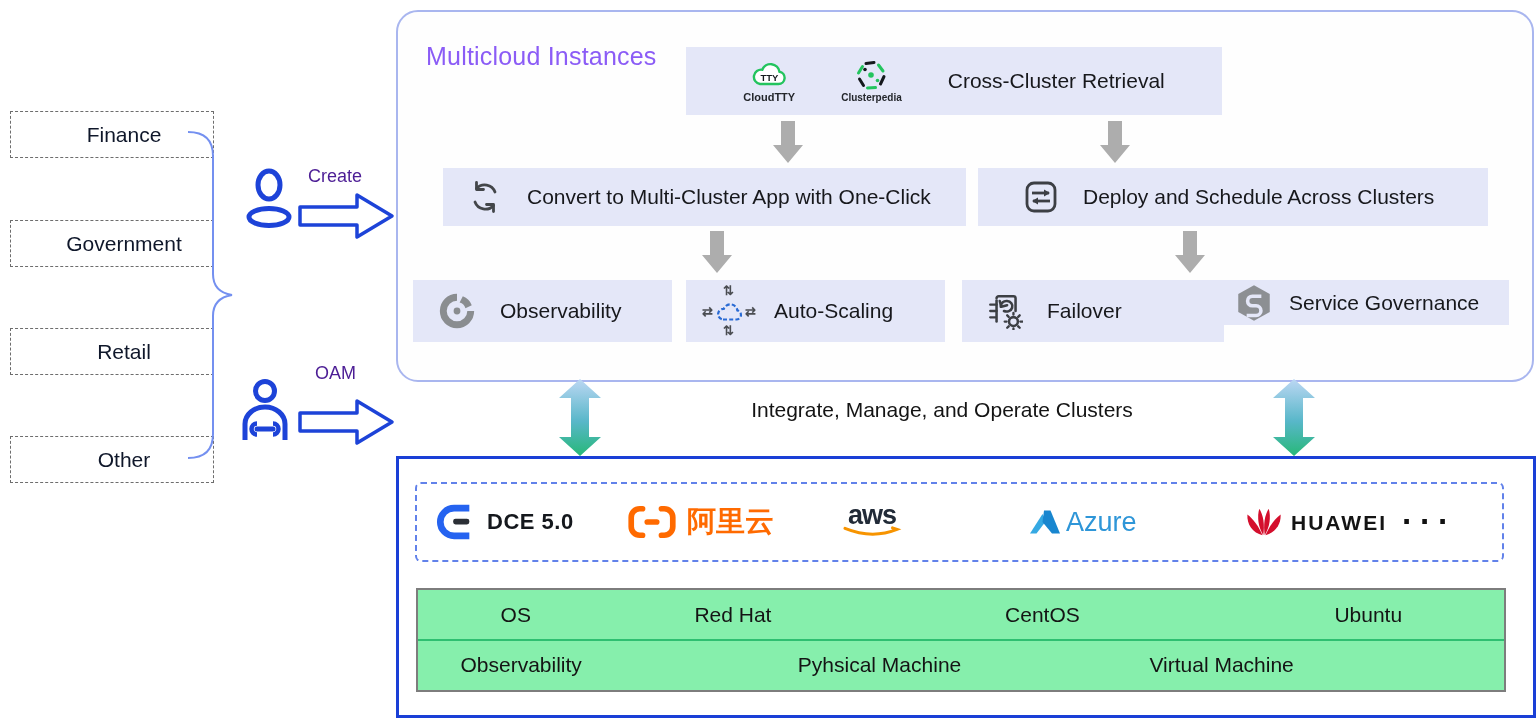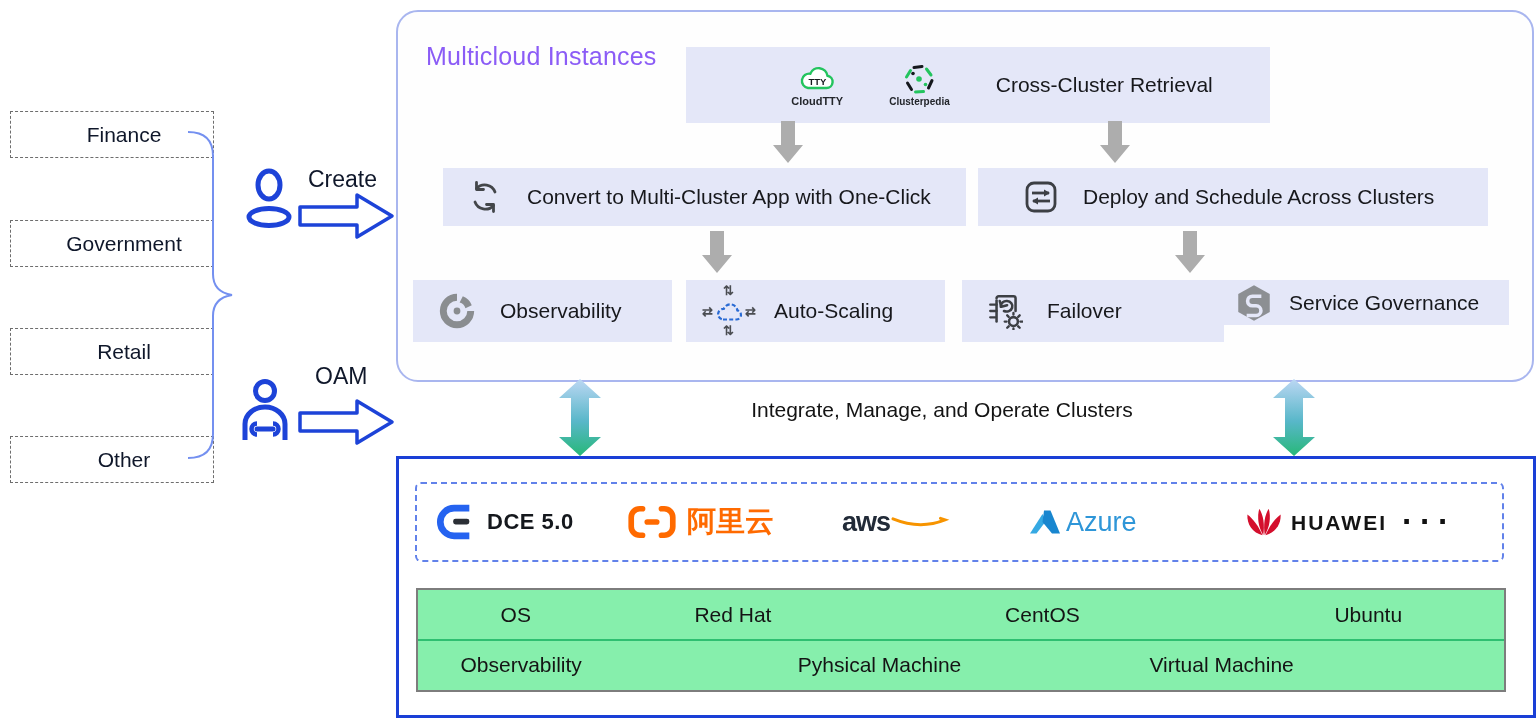--- a/index.html
+++ b/index.html
@@ -3,21 +3,21 @@
 <meta charset="utf-8">
 <style>
   html,body{margin:0;padding:0;background:#fff;}
   #canvas{position:relative;width:1538px;height:721px;background:#fff;
           font-family:"Liberation Sans",sans-serif;overflow:hidden;}
   .abs{position:absolute;}
   
   .sector-box{width:178px;height:45px;border:1px dashed #6d6d6d;display:flex;
               align-items:center;justify-content:center;font-size:21px;color:#0f172a;background:#fff;padding-left:24px;}
   
-  .actor-label{font-size:23px;color:#0f172a;font-weight:500;}
+  .actor-label{font-size:18px;color:#4c1d95;font-weight:500;}
   
   .main-panel{left:396px;top:10px;width:1134px;height:368px;background:#fefefe;
               border:2px solid #a9b6ef;border-radius:22px;}
   .panel-title{font-size:25px;color:#8b5cf6;font-weight:500;letter-spacing:.2px;}
   .tile{background:#e4e7f8;display:flex;align-items:center;}
   .tile-label{font-size:21px;color:#17181c;white-space:nowrap;}
   .tool-stack{display:flex;flex-direction:column;align-items:center;gap:2px;}
   .tool-name{font-size:11px;font-weight:bold;color:#23262b;}
   
   .bottom-panel{left:396px;top:456px;width:1134px;height:256px;background:#fff;border:3px solid #1a3fd6;}
@@ -86,21 +86,21 @@
     <path d="M37,45.5 a5.5,5.5 0 1 1 0,11" fill="none" stroke="#1d43d8" stroke-width="4.5"></path>
   </svg>
   <span class="abs actor-label" style="left:315px;top:363px;">OAM</span>
   <svg class="abs" style="left:297px;top:396px;" width="98" height="52" viewBox="0 0 98 52">
     <polygon points="3,17 60,17 60,5 95,26 60,47 60,35 3,35" fill="#fff" stroke="#1d43d8" stroke-width="3.5" stroke-linejoin="round"></polygon>
   </svg>
 
   <div class="abs main-panel"></div>
   <span class="abs panel-title" style="left:426px;top:42px;">Multicloud Instances</span>
 
-  <div class="abs tile" style="left:686px;top:47px;width:536px;height:76px;justify-content:center;gap:46px;padding-left:48px;">
+  <div class="abs tile" style="left:686px;top:47px;width:536px;height:68px;justify-content:center;gap:46px;">
     <div class="tool-stack">
       <svg width="36" height="30" viewBox="0 0 36 30">
         <path d="M9,25 h18.5 a6.2,6.2 0 0 0 1,-12.3 a9,9 0 0 0 -17.2,-2 a6.8,6.8 0 0 0 -2.3,14.3 z" fill="#fff" stroke="#23c45e" stroke-width="2.4"></path>
         <text x="18.5" y="22" font-size="9.5" font-weight="bold" fill="#16191d" text-anchor="middle">TTY</text>
       </svg>
       <span class="tool-name">CloudTTY</span>
     </div>
     <div class="tool-stack">
       <svg width="30" height="30" viewBox="0 0 30 30" stroke-linecap="round" fill="none">
         <circle cx="15" cy="15" r="2.8" fill="#23c45e" stroke="none"></circle>
@@ -217,21 +217,21 @@
 
       <div class="logo-group" style="left:210px;">
         <svg width="50" height="34" viewBox="0 0 52 36" fill="none" stroke="#ff6a00" stroke-width="6" stroke-linecap="round">
           <path d="M16,4 h-3 a9,9 0 0 0 -9,9 v10 a9,9 0 0 0 9,9 h3"></path>
           <path d="M36,4 h3 a9,9 0 0 1 9,9 v10 a9,9 0 0 1 -9,9 h-3"></path>
           <path d="M21,18 h10"></path>
         </svg>
         <span class="ali-text">阿里云</span>
       </div>
 
-      <div class="logo-group" style="left:425px;flex-direction:row;gap:0;">
+      <div class="logo-group" style="left:425px;flex-direction:column;gap:0;">
         <span class="aws-text">aws</span>
         <svg width="60" height="13" viewBox="0 0 60 13">
           <path d="M3,3 q27,11 52,1 l-4.5,-1.5" fill="none" stroke="#f79400" stroke-width="3" stroke-linecap="round"></path>
         </svg>
       </div>
 
       <div class="logo-group" style="left:613px;gap:6px;">
         <svg width="30" height="26" viewBox="0 0 30 26">
           <polygon points="12.5,4.5 16,11.5 6.5,24 0,24" fill="#35a9e3"></polygon>
           <polygon points="14,1 20.5,1 30,24 22,24 12.5,12.5" fill="#1886cf"></polygon>

